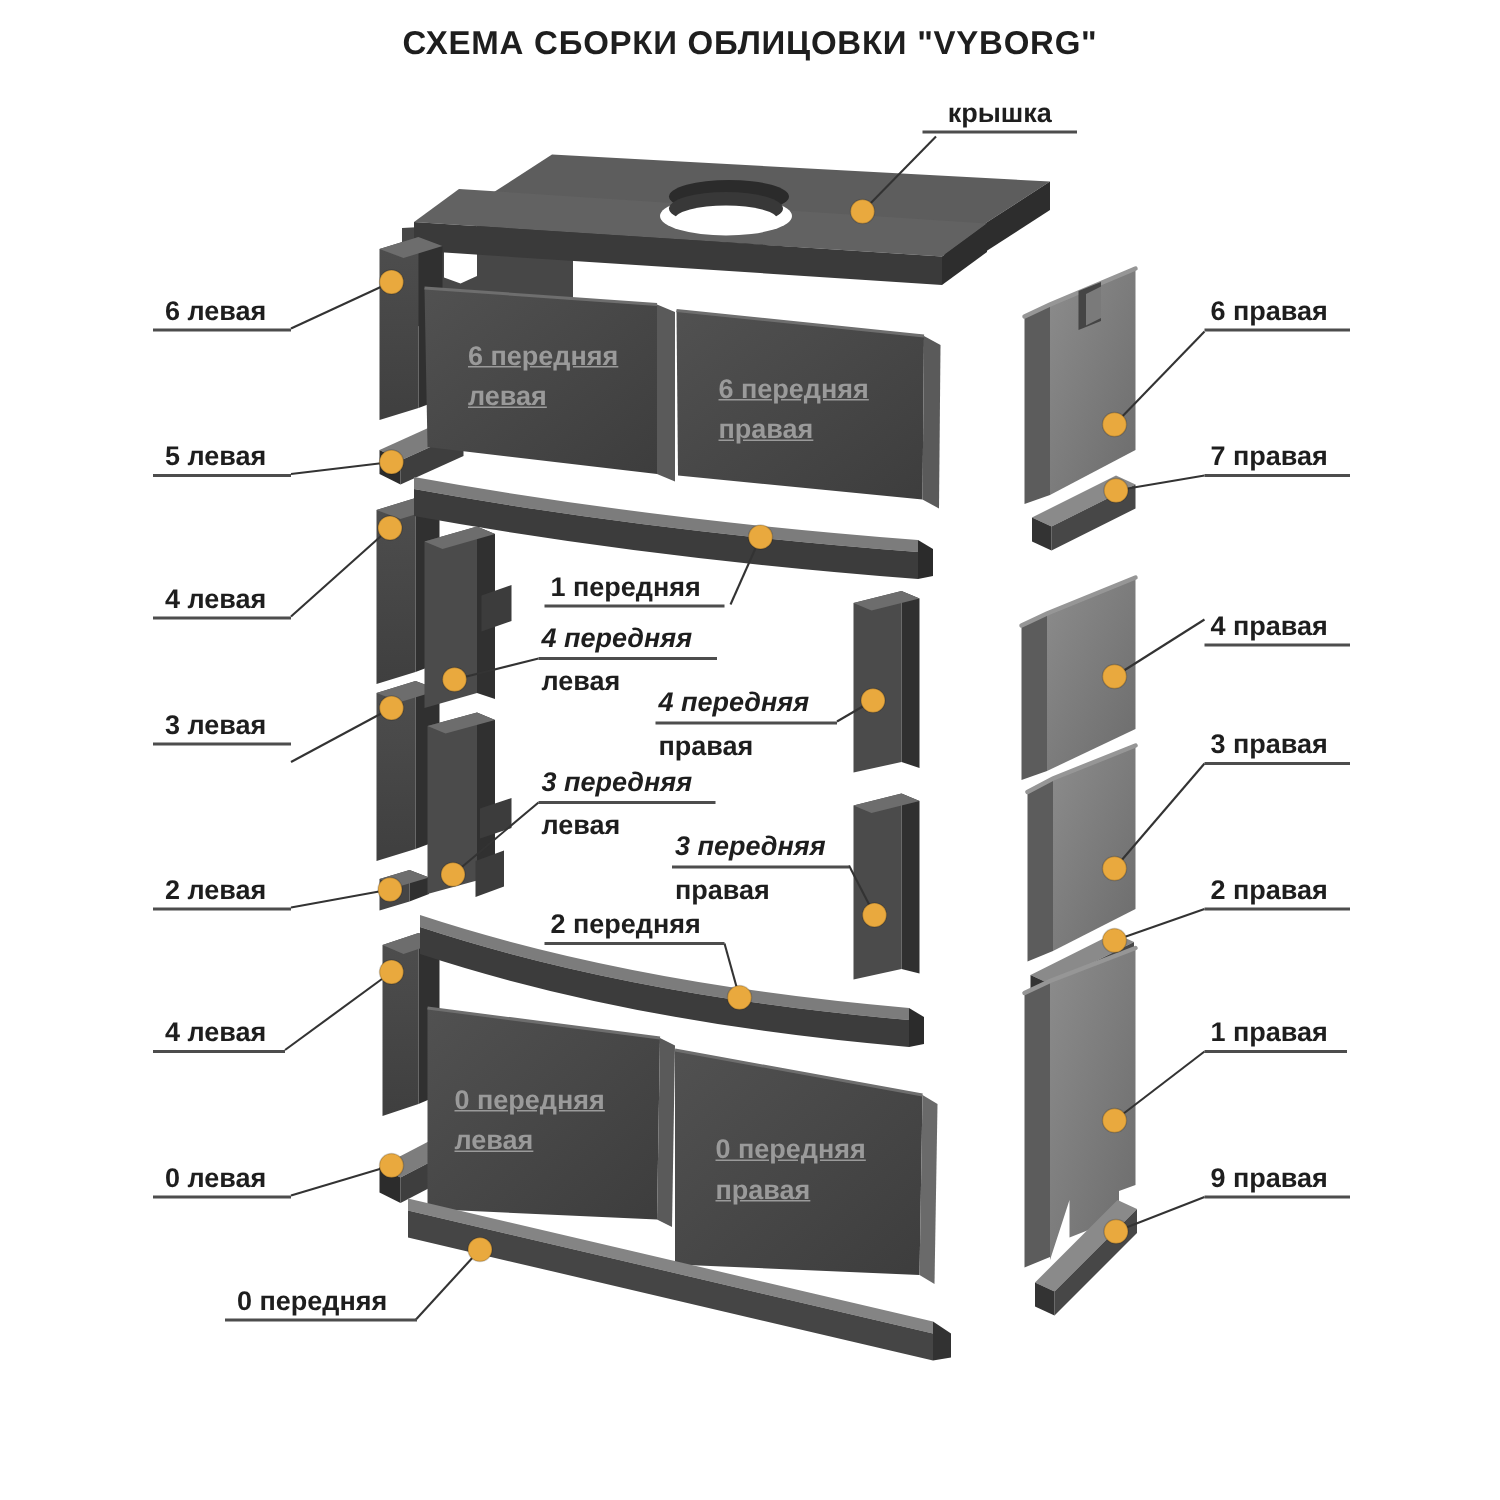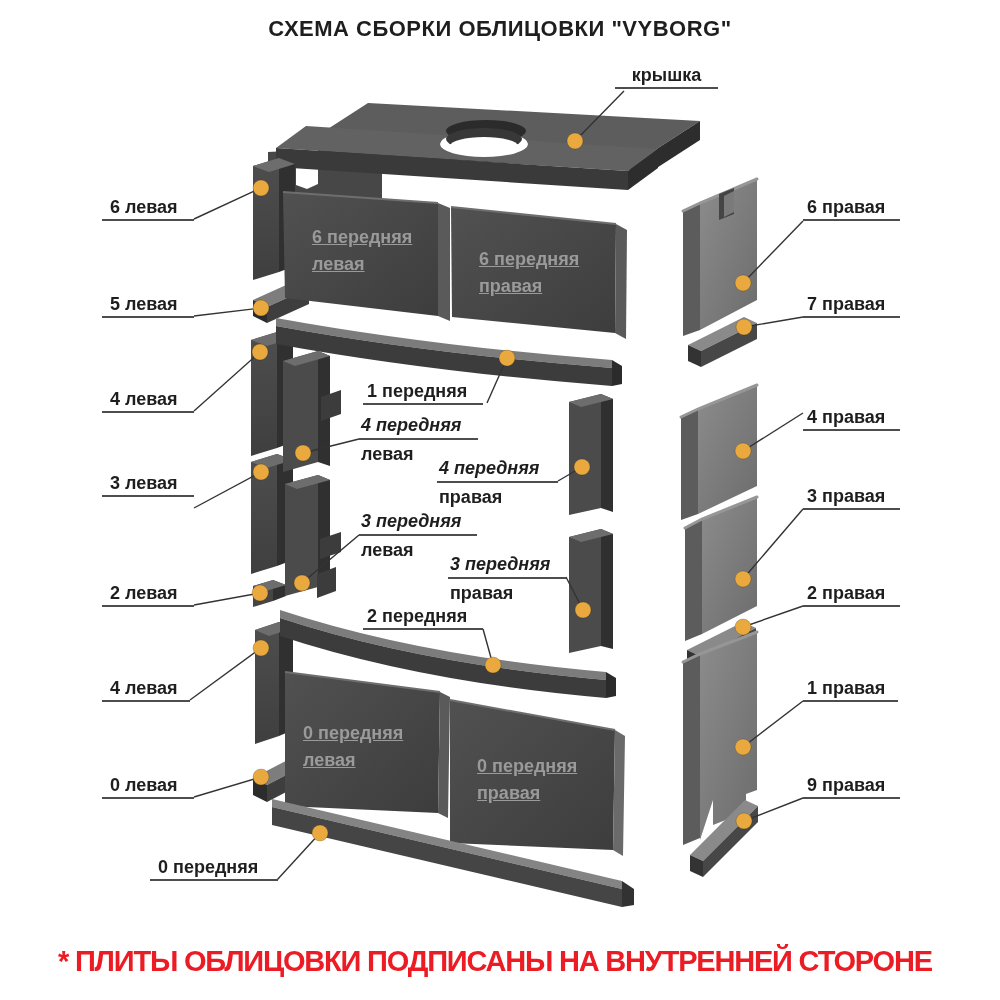--- a/index.html
+++ b/index.html
@@ -302,15 +302,14 @@
 </div>
 <div class="ptxt" style="left:303px;top:720px">
   <div>0 передняя</div>
   <div>левая</div>
 </div>
 <div class="ptxt" style="left:477px;top:753px">
   <div>0 передняя</div>
   <div>правая</div>
 </div>
 
-<div class="footnote">* ПЛИТЫ ОБЛИЦОВКИ ПОДПИСАНЫ НА ВНУТРЕННЕЙ СТОРОНЕ</div>
 
 </div>
 
 </body></html>

